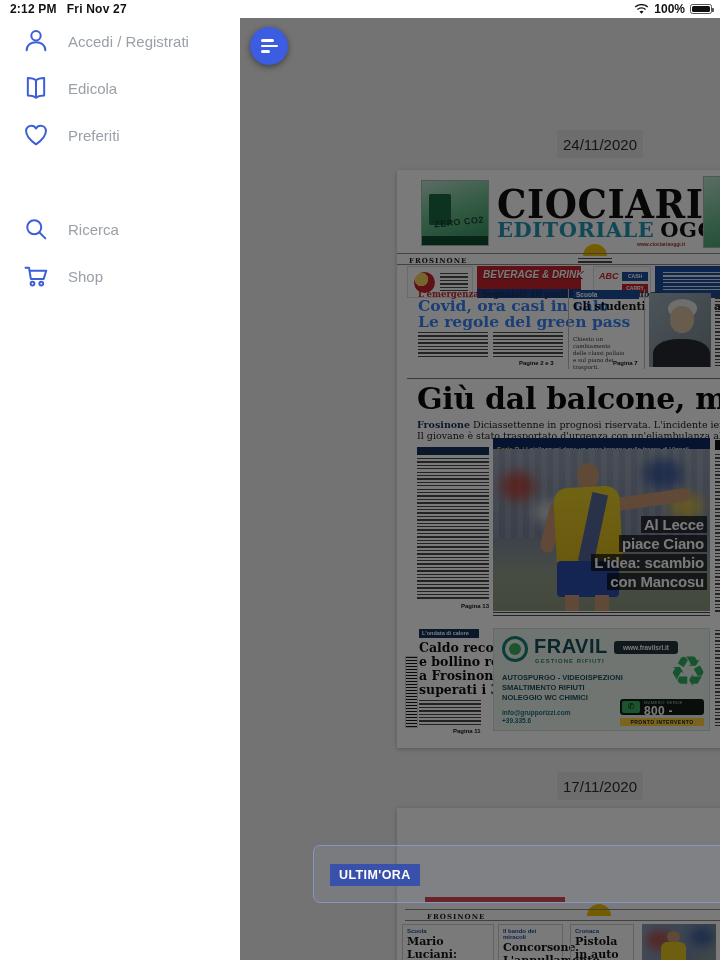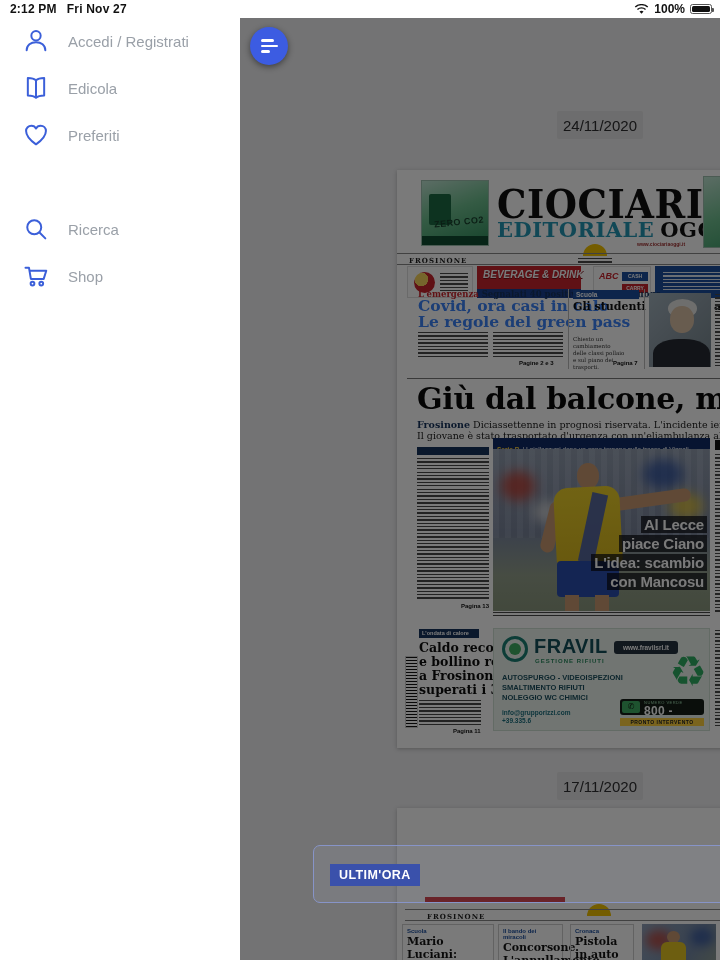--- a/index.html
+++ b/index.html
@@ -186,21 +186,21 @@
   #fab .l { height:2.4px; border-radius:2px; background:#fff; }
   #fab .l1 { width:13px; } #fab .l2 { width:17px; } #fab .l3 { width:9px; }
 </style>
 </head>
 <body>
 
 <div id="screen">
 
   <div id="content">
 
-    <div class="date-chip" style="left:317px; top:93px;">
+    <div class="date-chip" style="left:317px; top:112px;">
         <span>24/11/2020</span>
       </div>
 
     <div class="paper-card" id="np1">
 
       <div class="ad-green" style="left:24px; top:10px; width:68px; height:66px;">
         <div class="pump"></div>
         <div class="zero">ZERO CO2</div>
         <div class="bar"></div>
       </div>

